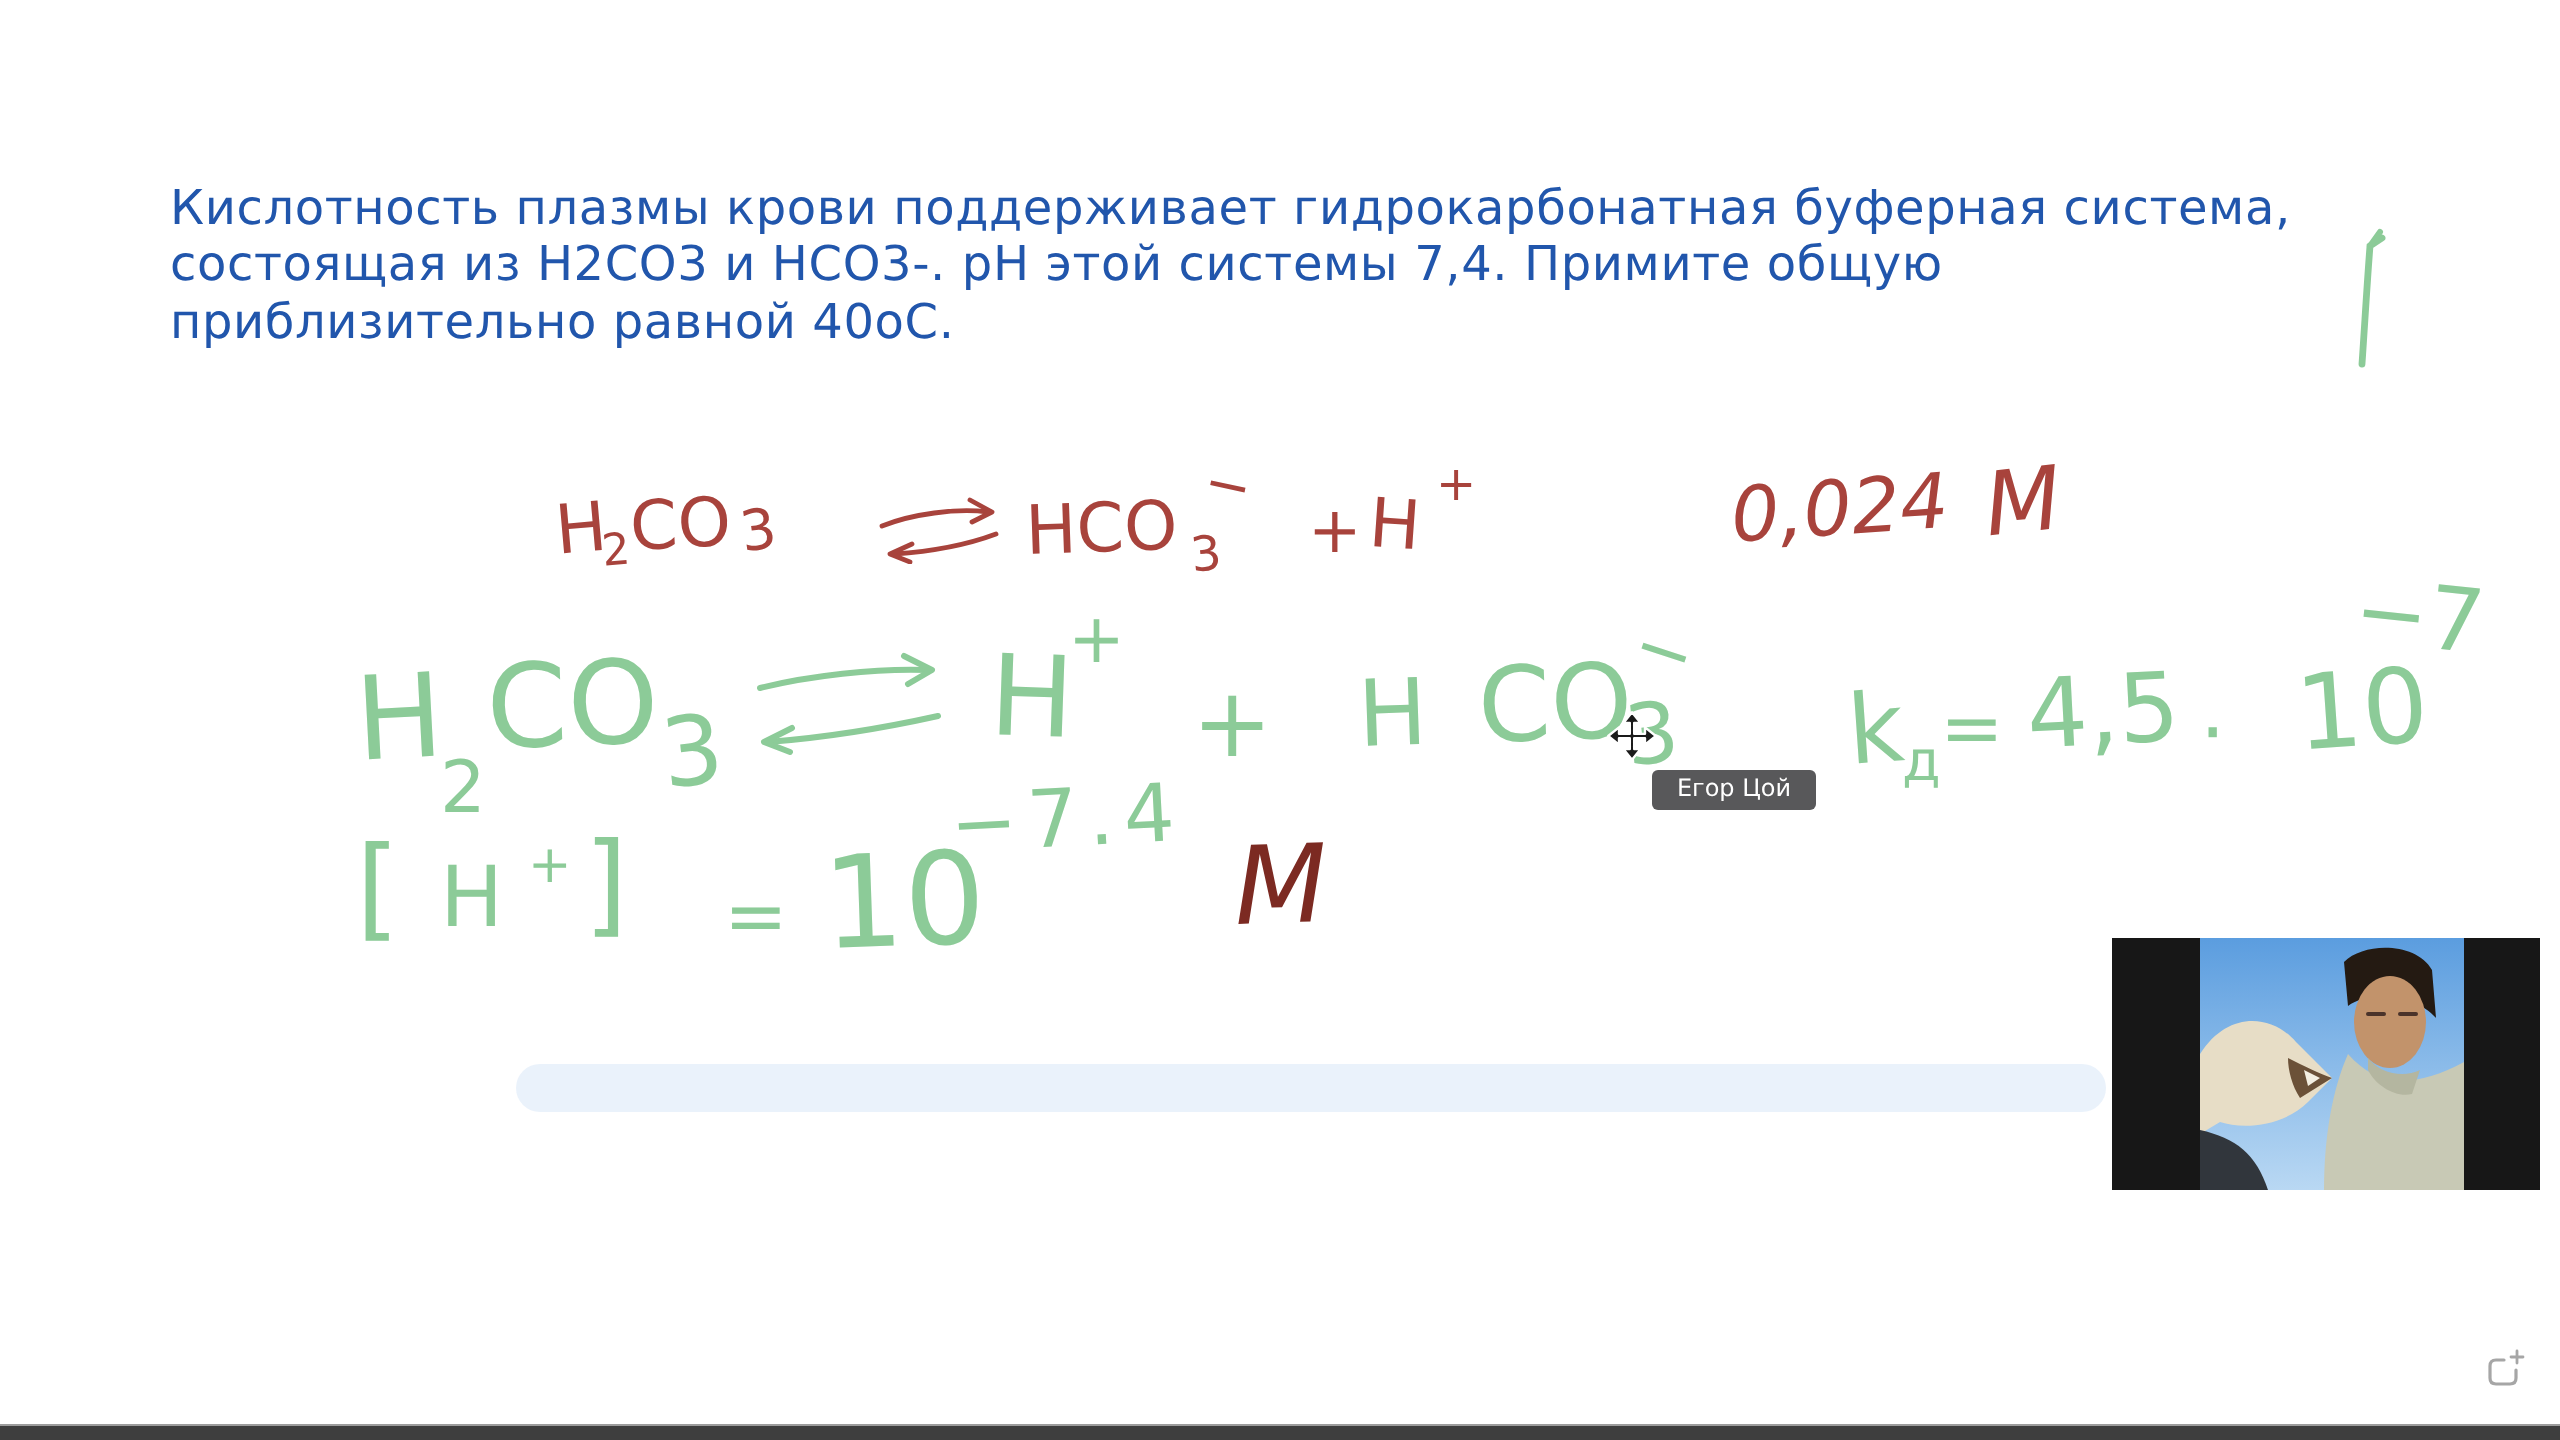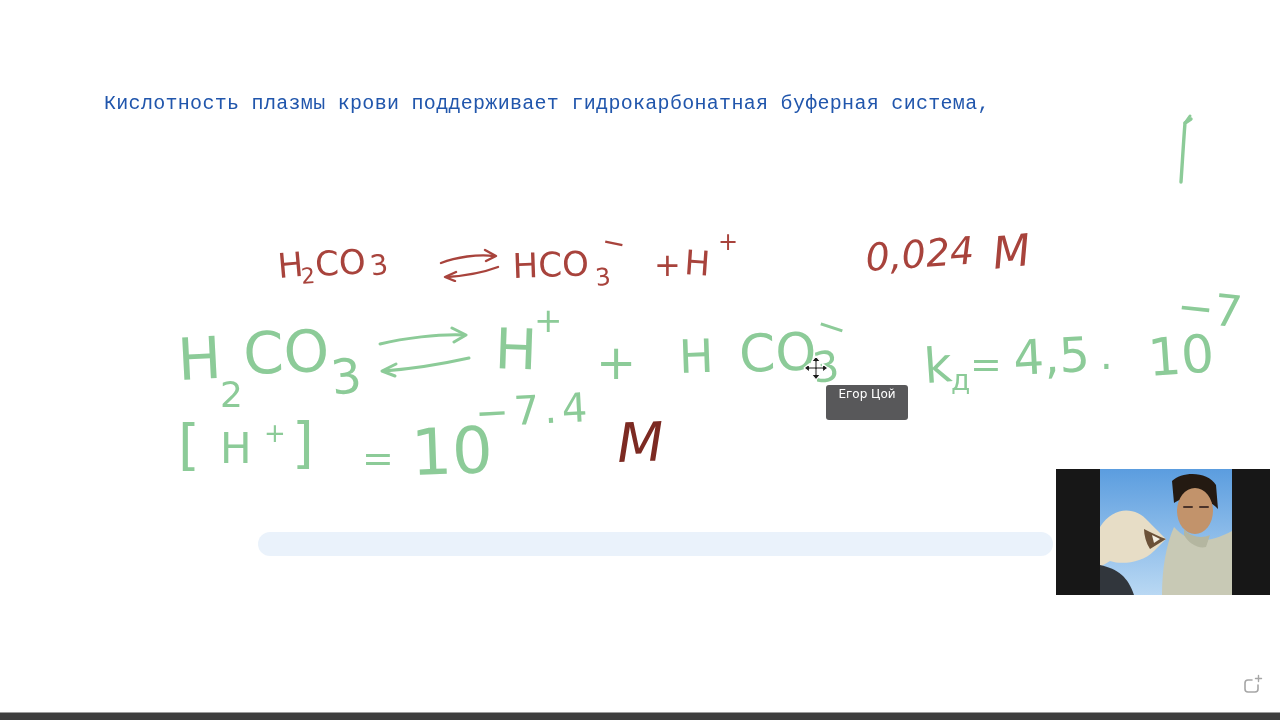--- a/index.html
+++ b/index.html
@@ -1,35 +1,35 @@
 <!DOCTYPE html>
 <html style="--problem-text: #2156ac; --red-ink: #a8433c; --green-ink: #8ccb98; --dark-red-ink: #7c2a22; --tooltip-bg: #58585a; --taskbar: #3e3e3e;"><head>
 <meta charset="utf-8">
 <style>
   html,body{margin:0;padding:0;background:#fff;}
   .stage{position:relative;width:1280px;height:720px;overflow:hidden;background:#ffffff;
          font-family:"DejaVu Sans",sans-serif;}
   
-  .problem{position:absolute;left:104px;top:90px;width:1000px;
-           font-size:20px;line-height:28.4px;letter-spacing:.3px;
-           color:var(--problem-text);font-family:Liberation Mono, monospace;}
+  .problem{position:absolute;left:85px;top:90px;width:1000px;
+           font-size:24px;line-height:28.4px;letter-spacing:.3px;
+           color:var(--problem-text);}
   .pline{white-space:pre;}
   
   .band{position:absolute;left:258px;top:532px;width:795px;height:24px;
         background:rgba(208,227,247,.45);border-radius:12px;}
   
   .tok{position:absolute;white-space:pre;transform-origin:left top;
        font-family:"DejaVu Sans",sans-serif;}
   .red-ink .tok, .red-ink{color:var(--red-ink);}
   .green-ink .tok, .green-ink{color:var(--green-ink);}
   .darkred{color:var(--dark-red-ink) !important;}
   .it{font-style:italic;}
   .arrows{position:absolute;}
   
-  .tooltip{position:absolute;left:826px;top:385px;width:82px;height:35px;
+  .tooltip{position:absolute;left:826px;top:385px;width:82px;height:20px;
            background:var(--tooltip-bg);border-radius:3px;color:#fff;
            font-size:12px;line-height:19px;text-align:center;}
   
   .cursor{position:absolute;left:803px;top:355px;}
   
   .webcam{position:absolute;left:1056px;top:469px;width:214px;height:126px;
           background:#171717;}
   
   .taskbar{position:absolute;left:0;top:712px;width:1280px;height:8px;
            background:var(--taskbar);border-top:1px solid #9c9c9c;box-sizing:border-box;}
@@ -37,20 +37,22 @@
   .capture{position:absolute;left:1240px;top:674px;width:24px;height:24px;cursor:pointer;}
   .tally{position:absolute;left:1176px;top:112px;}
 </style>
 </head>
 <body>
 
 <div class="stage">
 
   <div class="problem">
     <div class="pline">Кислотность плазмы крови поддерживает гидрокарбонатная буферная система,</div>
+    <div class="pline">состоящая из H2CO3 и HCO3-. pH этой системы 7,4. Примите общую</div>
+    <div class="pline">приблизительно равной 40оС.</div>
   </div>
 
   <div class="band"></div>
 
   <div class="red-ink">
     <span class="tok" style="left:276px;top:246px;font-size:34px;transform:rotate(-5deg)">H</span>
     <span class="tok" style="left:300px;top:264px;font-size:22px;transform:rotate(-5deg)">2</span>
     <span class="tok" style="left:314px;top:244px;font-size:34px;transform:rotate(-3deg)">CO</span>
     <span class="tok" style="left:368px;top:250px;font-size:28px;transform:rotate(-8deg)">3</span>
     <svg class="arrows" style="left:438px;top:248px;color:var(--red-ink)" width="64" height="34" viewBox="0 0 64 34">

